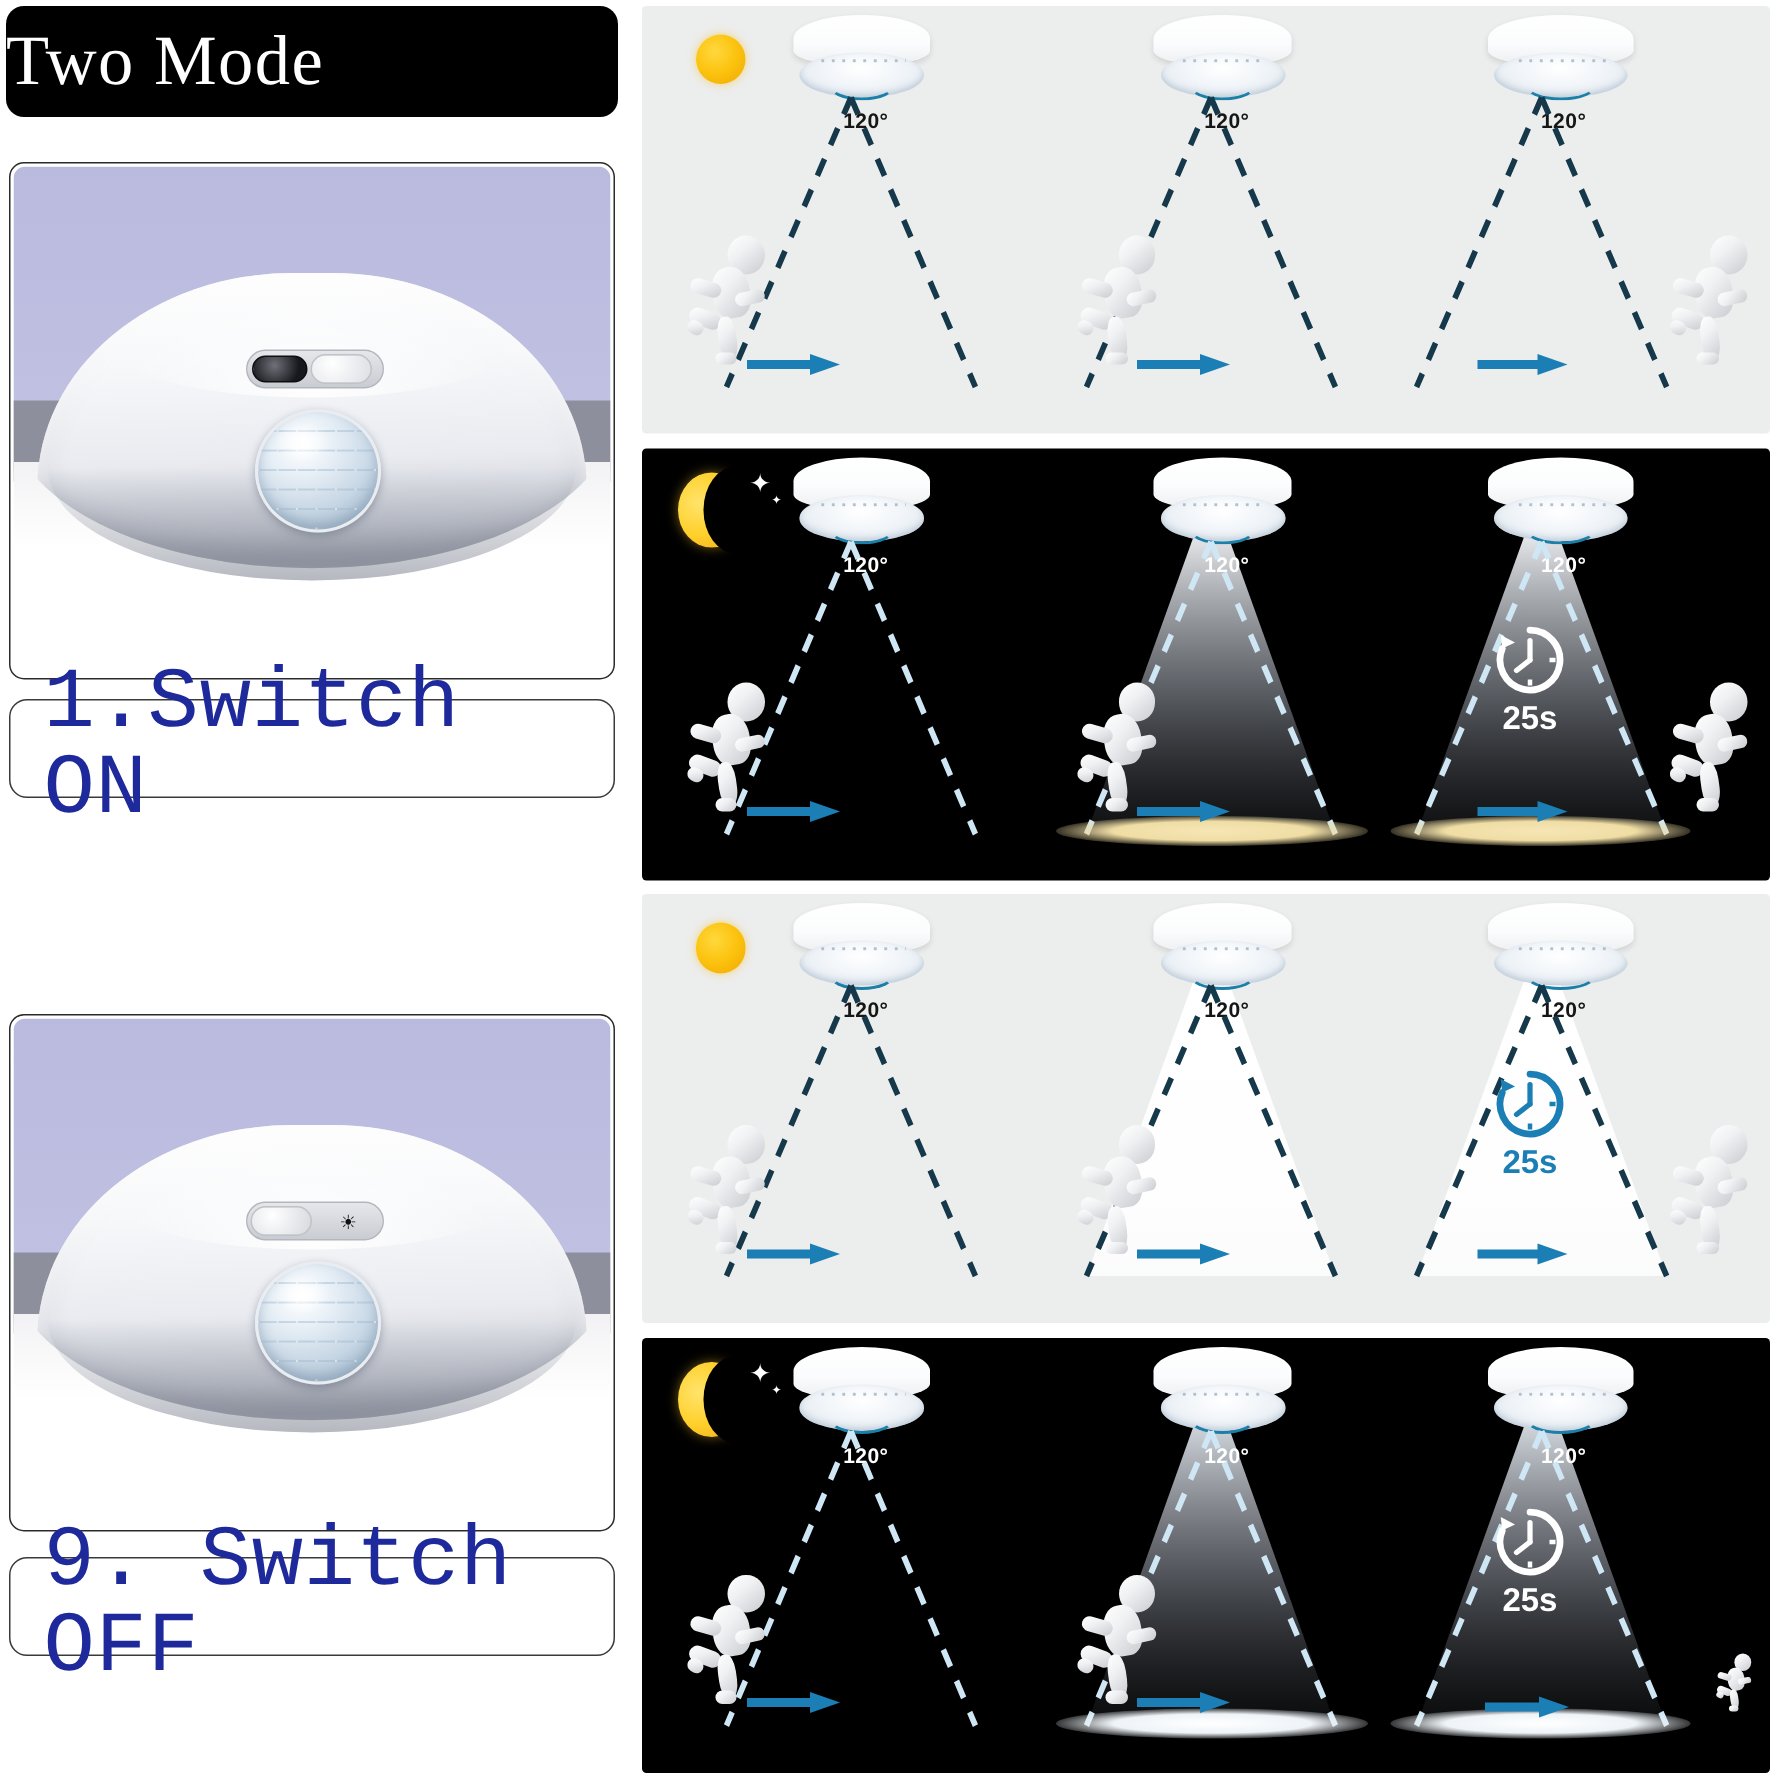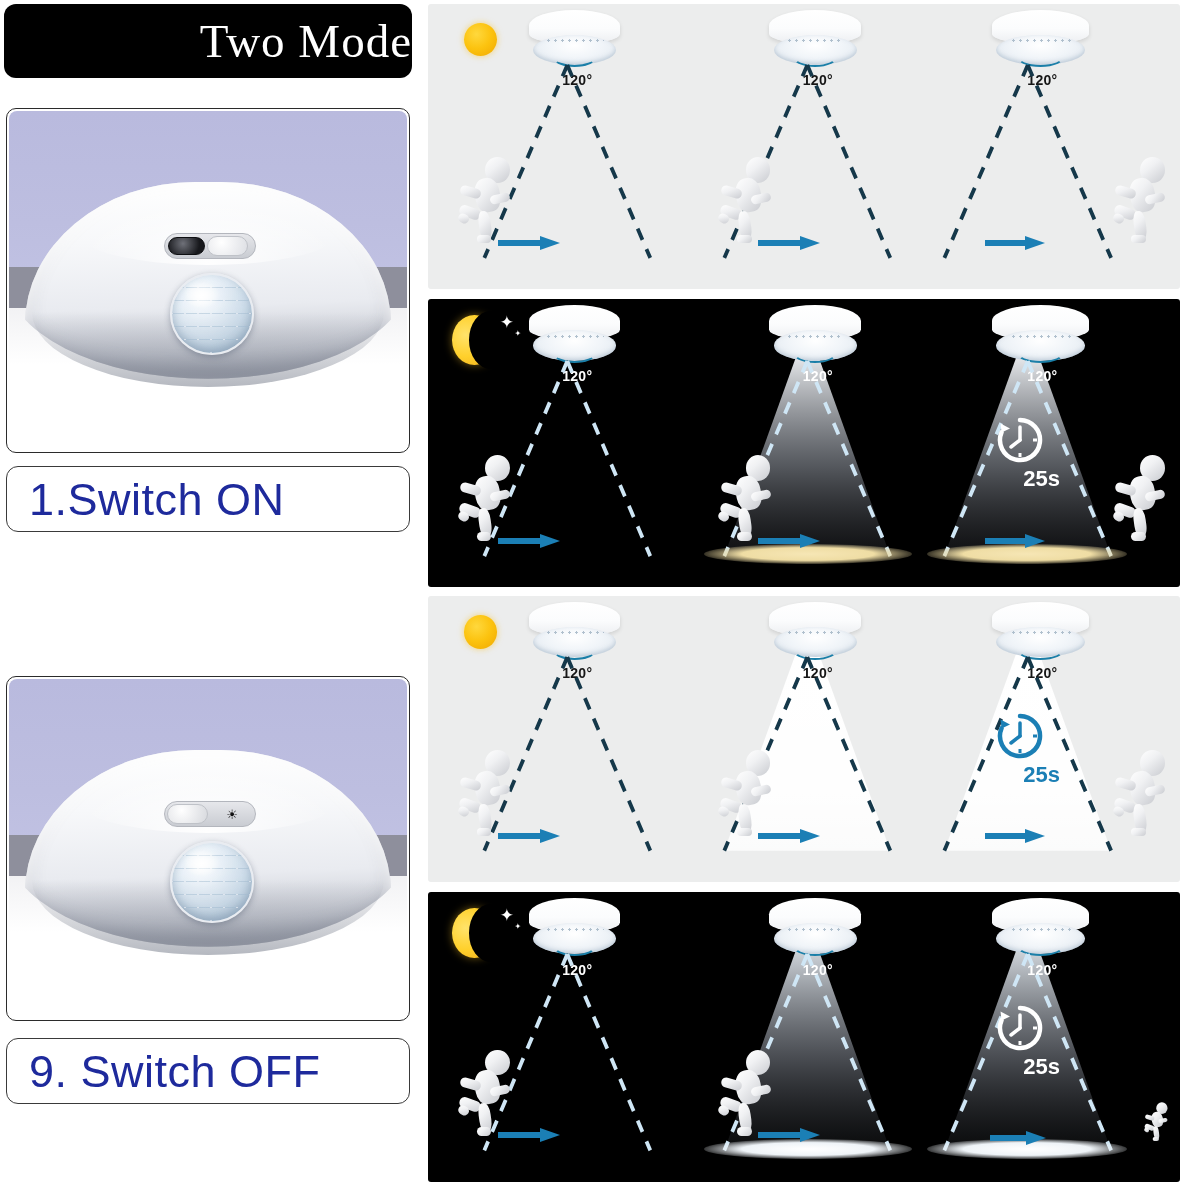--- a/index.html
+++ b/index.html
@@ -11,21 +11,21 @@
     position: relative;
   }
   .page { position: relative; width: 1186px; height: 1186px; }
 
   
   .left-col { position: absolute; left: 0; top: 0; width: 418px; height: 1186px; }
 
   .title-bar {
     position: absolute; left: 4px; top: 4px; width: 408px; height: 74px;
     background: #000000; border-radius: 12px;
-    display: flex; align-items: center; justify-content: flex-end;
+    display: flex; align-items: center; justify-content: flex-start;
   }
   .title-bar .title-text {
     color: #ffffff; font-size: 47px; letter-spacing: 1px;
     font-family: "Liberation Serif", serif; line-height: 1;
   }
 
   .photo-card {
     position: absolute; left: 6px; width: 404px;
     border: 1px solid #2b2b2b; border-radius: 10px;
     background: #ffffff; overflow: hidden;
@@ -121,21 +121,21 @@
   }
 
   .label-box {
     position: absolute; left: 6px; width: 404px; height: 66px;
     border: 1px solid #3a3a3a; border-radius: 12px; background: #fff;
     display: flex; align-items: center; padding-left: 22px;
   }
   #label-on  { top: 466px; }
   #label-off { top: 1038px; }
   .label-box .label-text {
-    color: #1e2a9c; font-size: 45px; font-family: Liberation Sans, sans-serif;
+    color: #1e2a9c; font-size: 57px; font-family: Liberation Mono, monospace;
     line-height: 1; letter-spacing: 0.5px;
   }
 
   
   .panel {
     position: absolute; left: 428px; width: 752px; overflow: hidden;
     border-radius: 3px;
   }
   #panel-1 { top: 4px;   height: 285px; background: #eceded; }
   #panel-2 { top: 299px; height: 288px; background: #000000; }
@@ -219,21 +219,21 @@
     background: #1b7fb5;
   }
   .arrow .head {
     position: absolute; right: 0; top: 0;
     width: 0; height: 0;
     border-top: 7px solid transparent; border-bottom: 7px solid transparent;
     border-left: 20px solid #1b7fb5;
   }
 
   
-  .timer { position: absolute; width: 80px; text-align: right; }
+  .timer { position: absolute; width: 80px; text-align: center; }
   .timer .clock { width: 52px; height: 52px; margin: 0 auto; position: relative; }
   .timer .secs {
     font-family: "Liberation Sans", sans-serif;
     font-size: 22px; font-weight: bold; margin-top: 2px; line-height: 1;
   }
   .timer.white .secs { color: #ffffff; }
   .timer.blue  .secs { color: #1b7fb5; }
 
   
   .sun-icon { position: absolute; width: 60px; height: 60px; }

